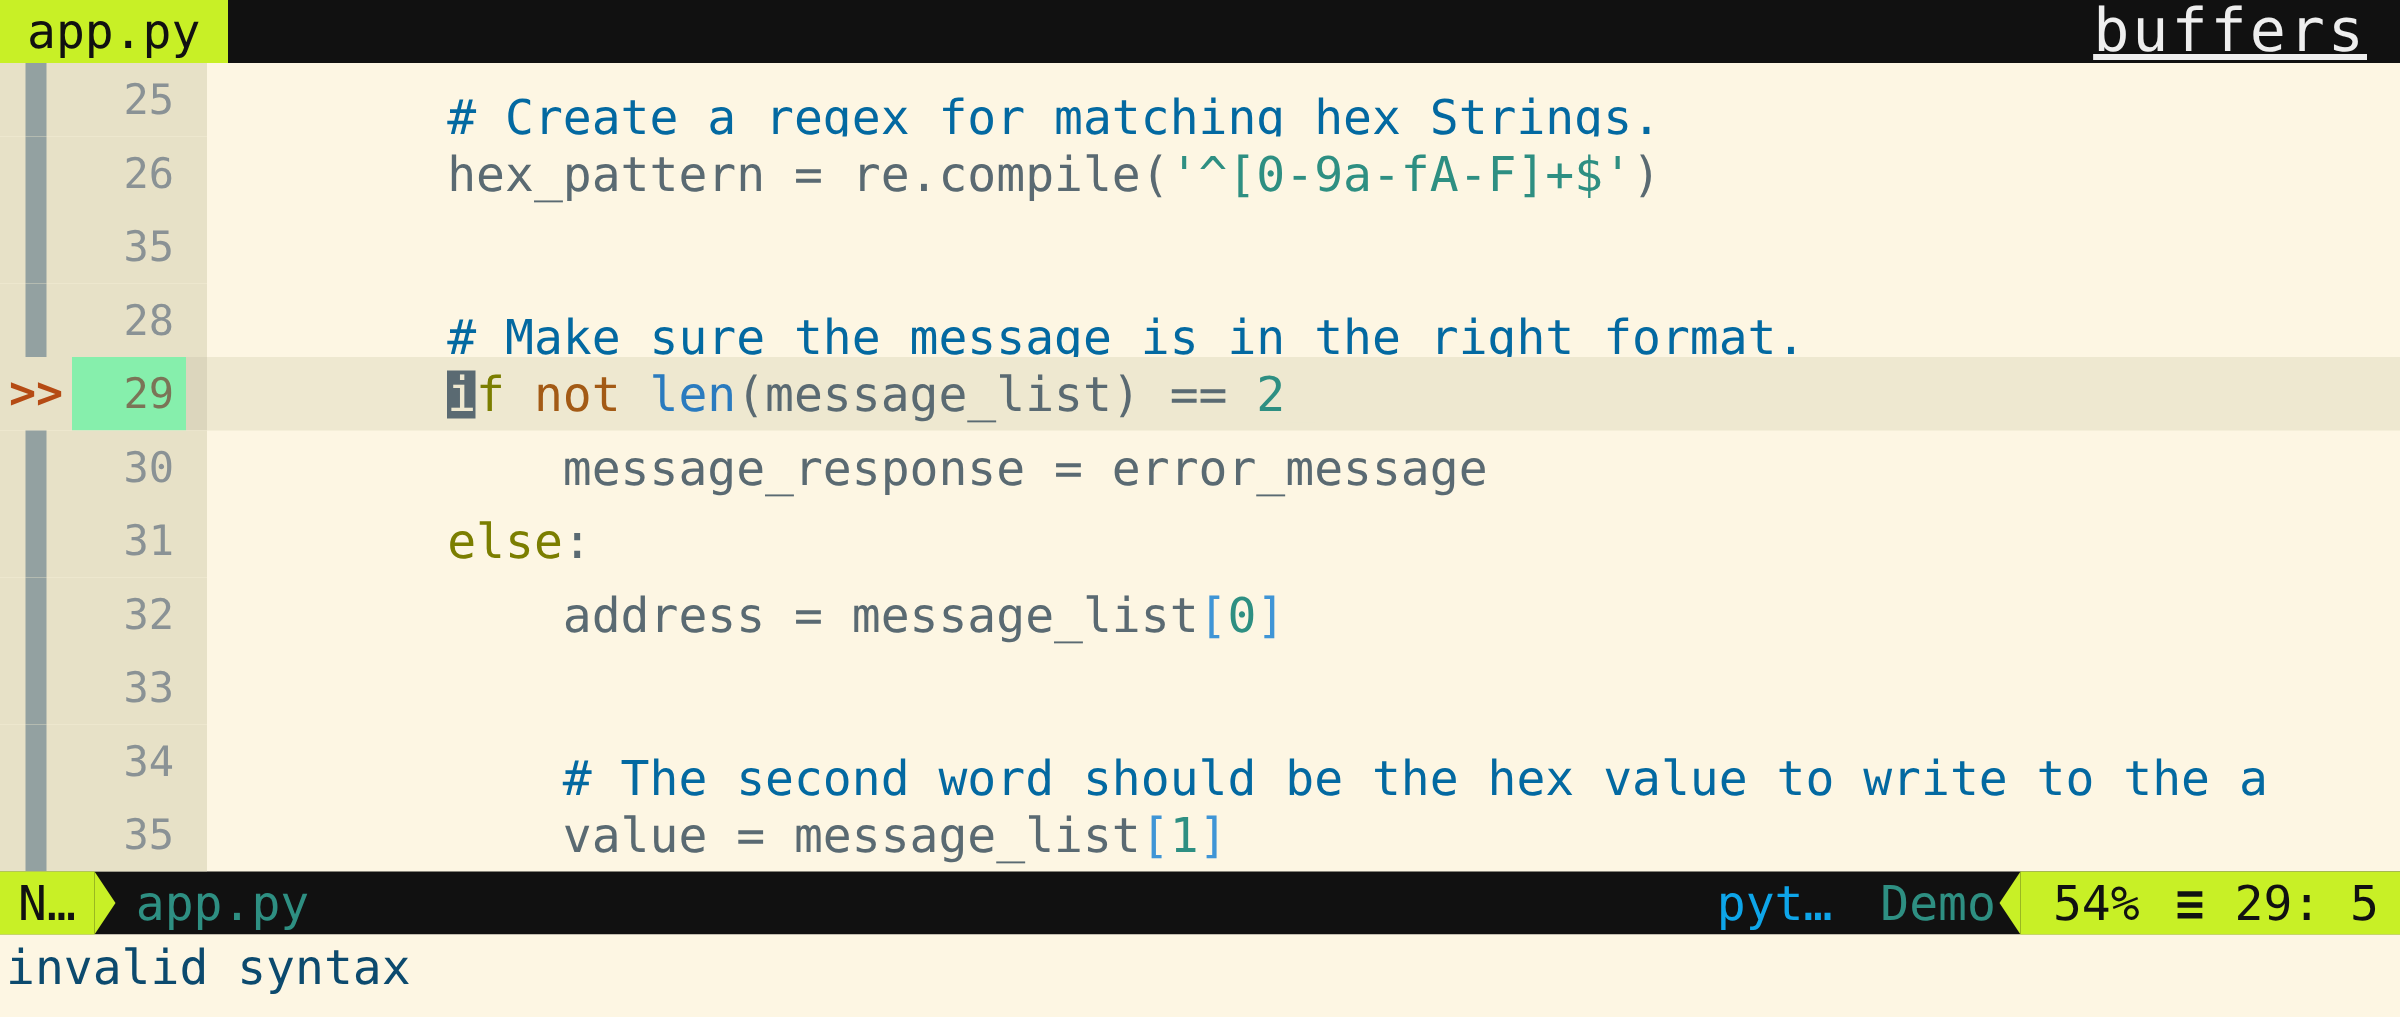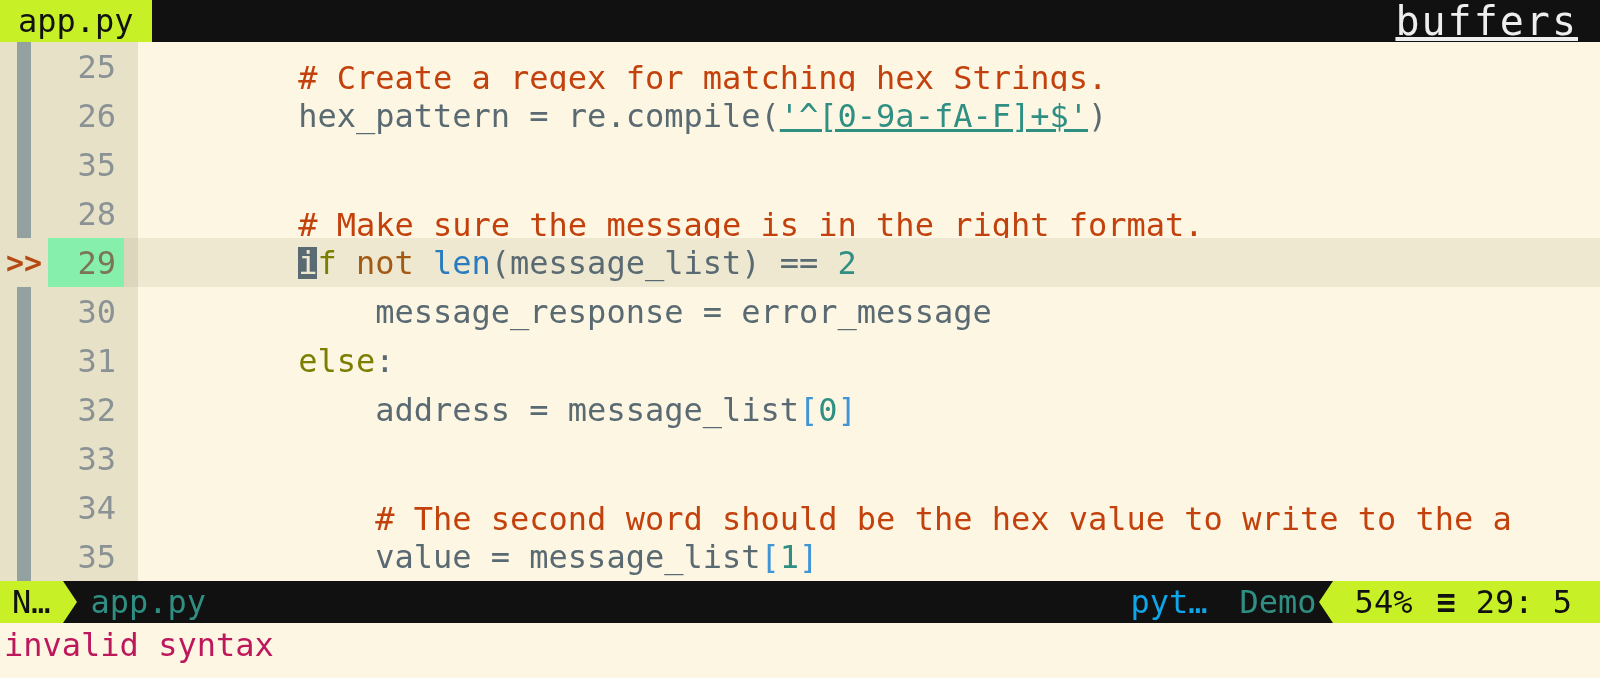--- a/index.html
+++ b/index.html
@@ -13,30 +13,30 @@
 .buffers-lbl { color:#eee; padding:4px 22px; font-size:40px;
   display:flex; align-items:center; letter-spacing:2px;text-decoration:underline; }
 .editor { height:539px; overflow:hidden; }
 .row { display:flex; height:49px; align-items:center; }
 .sign-col { width:48px; background:#e7e1c7; display:flex; align-items:center;
   justify-content:center; height:100%; }
 .sign-bar { width:14px; height:100%; background:#93a1a1; }
 .sign-err { color:#b54b14; font-weight:700; font-size:30px; }
 .lnum { width:76px; text-align:right; padding-right:8px; color:#8a9295;
   background:#e7e1c7; height:100%; display:flex; align-items:center;
-  justify-content:flex-end; font-size:32px; }
+  justify-content:flex-end; font-size:28px; }
 .lnum.current { background:#86efac; color:#7b7457; }
 .divider { width:14px; height:100%; background:#e7e1c7; }
 .divider.current { background:#dcd6bd; }
 .code { flex:1; white-space:pre; color:#5a6a72; padding-left:6px;
   font-size:32px; height:100%; display:flex; align-items:center;
   overflow:hidden; }
 .code.current { background:#eee8d0; }
-.c-comm { color:#c2410c;margin-top:23px; }
-.c-str { color:#2e8f82;text-decoration:underline; }
+.c-comm { color:#0369a1;margin-top:23px; }
+.c-str { color:#2e8f82; }
 .c-kw { color:#7b7e00; }
 .c-not { color:#a35a15; }
 .c-fn { color:#2a7bbf; }
 .c-num { color:#2e8f82; }
 .c-bracket { color:#3f95d6; }
 .cursor-block { background:#5a6a72; color:#eee8d0; }
 .trail-cursor { background:#eee8d0; color:#eee8d0; }
 .statusline { display:flex; height:42px; background:#111; color:#eee;
   align-items:center; font-size:32px; }
 .sl-mode { background:#c8f026; color:#111; padding:0 12px; height:100%;
@@ -49,22 +49,22 @@
 .sl-spacer { flex:1; }
 .sl-ft { color:#0ea5e9; padding:0 16px; }
 .sl-demo { color:#2e8f82; padding:0 16px; }
 .sl-pos { background:#c8f026; color:#111; padding:0 0 0 22px; height:100%;
   display:flex; align-items:center; position:relative; }
 .sl-pos::before { content:""; position:absolute; left:-14px; top:0;
   border-top:21px solid transparent; border-bottom:21px solid transparent;
   border-right:14px solid #c8f026; }
 .sl-pct { padding-right:14px; }
 .sl-hamb { padding:0 10px; font-weight:700; }
-.sl-rc { padding:0 28px 0 10px; }
-.cmdline { height:55px; padding:6px 16px 0 4px; color:#be185d; font-size:32px;
+.sl-rc { padding:0 14px 0 10px; }
+.cmdline { height:55px; padding:6px 16px 0 4px; color:#0c4a6e; font-size:32px;
   background:#fdf6e3; }
 </style>
 </head>
 <body>
 
 <div class="tabline">
   <div class="tab">app.py</div>
   <div class="spacer"></div>
   <div class="buffers-lbl">buffers</div>
 </div>

